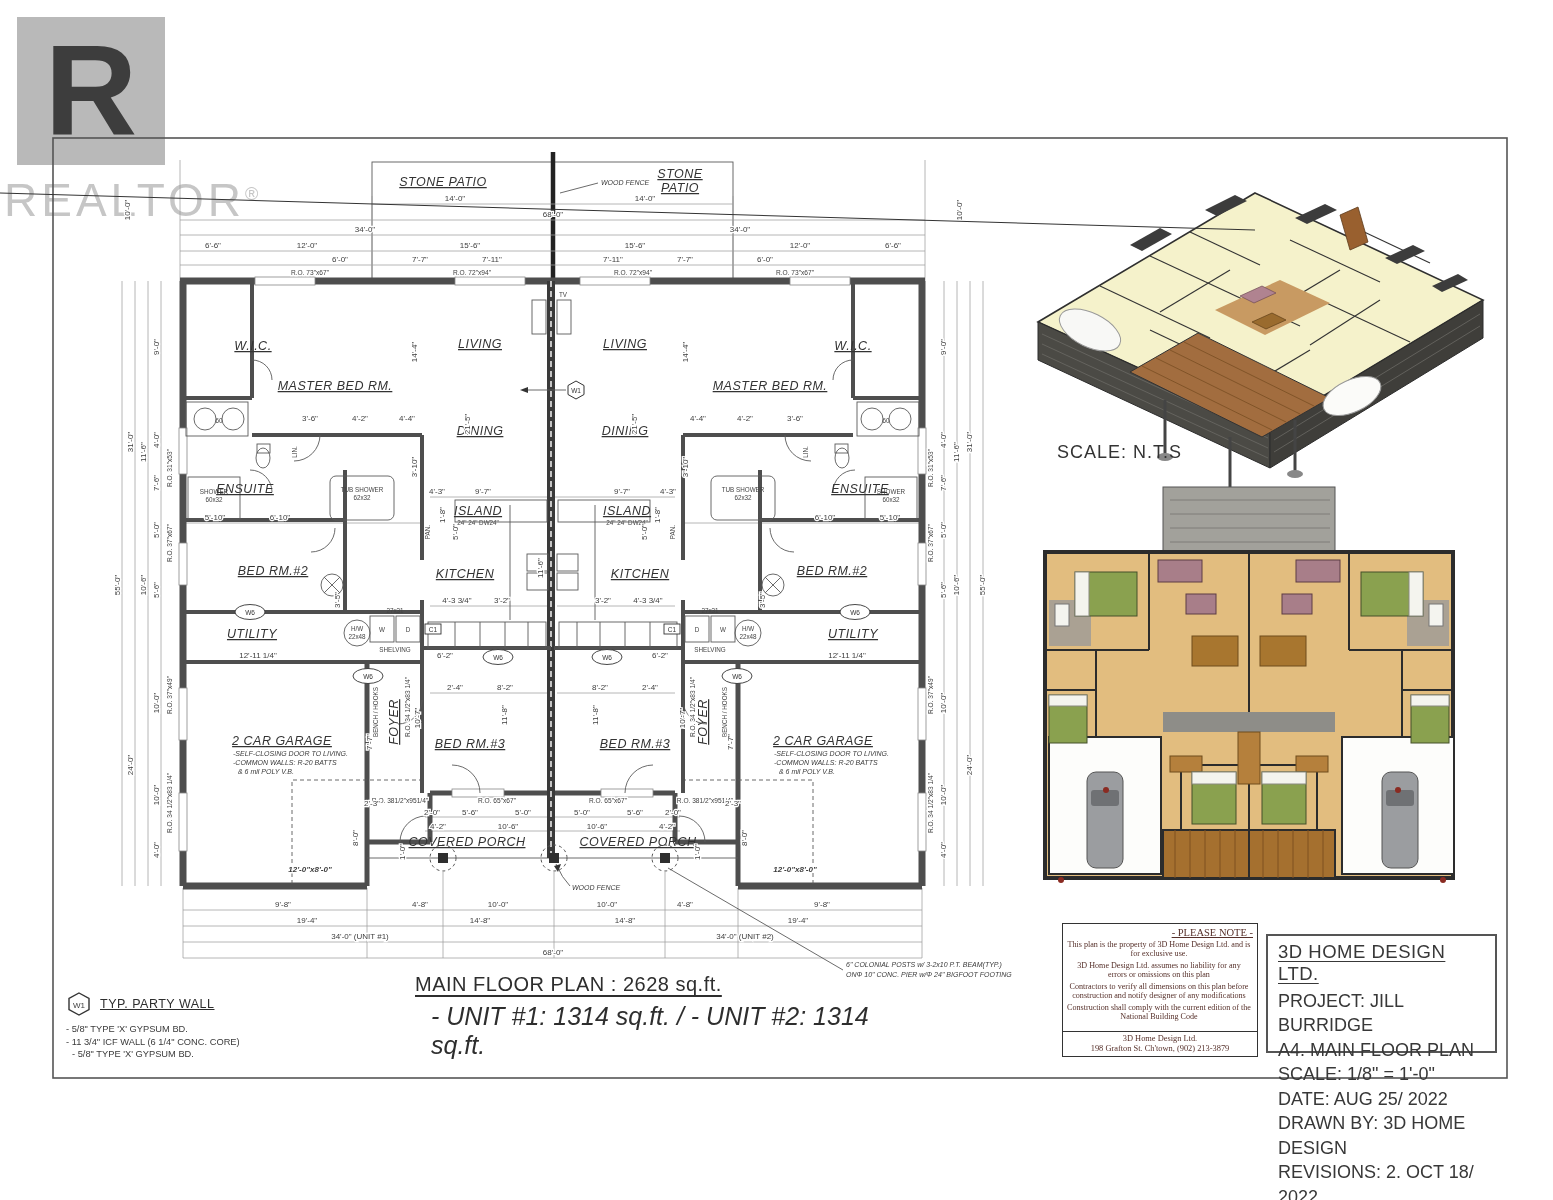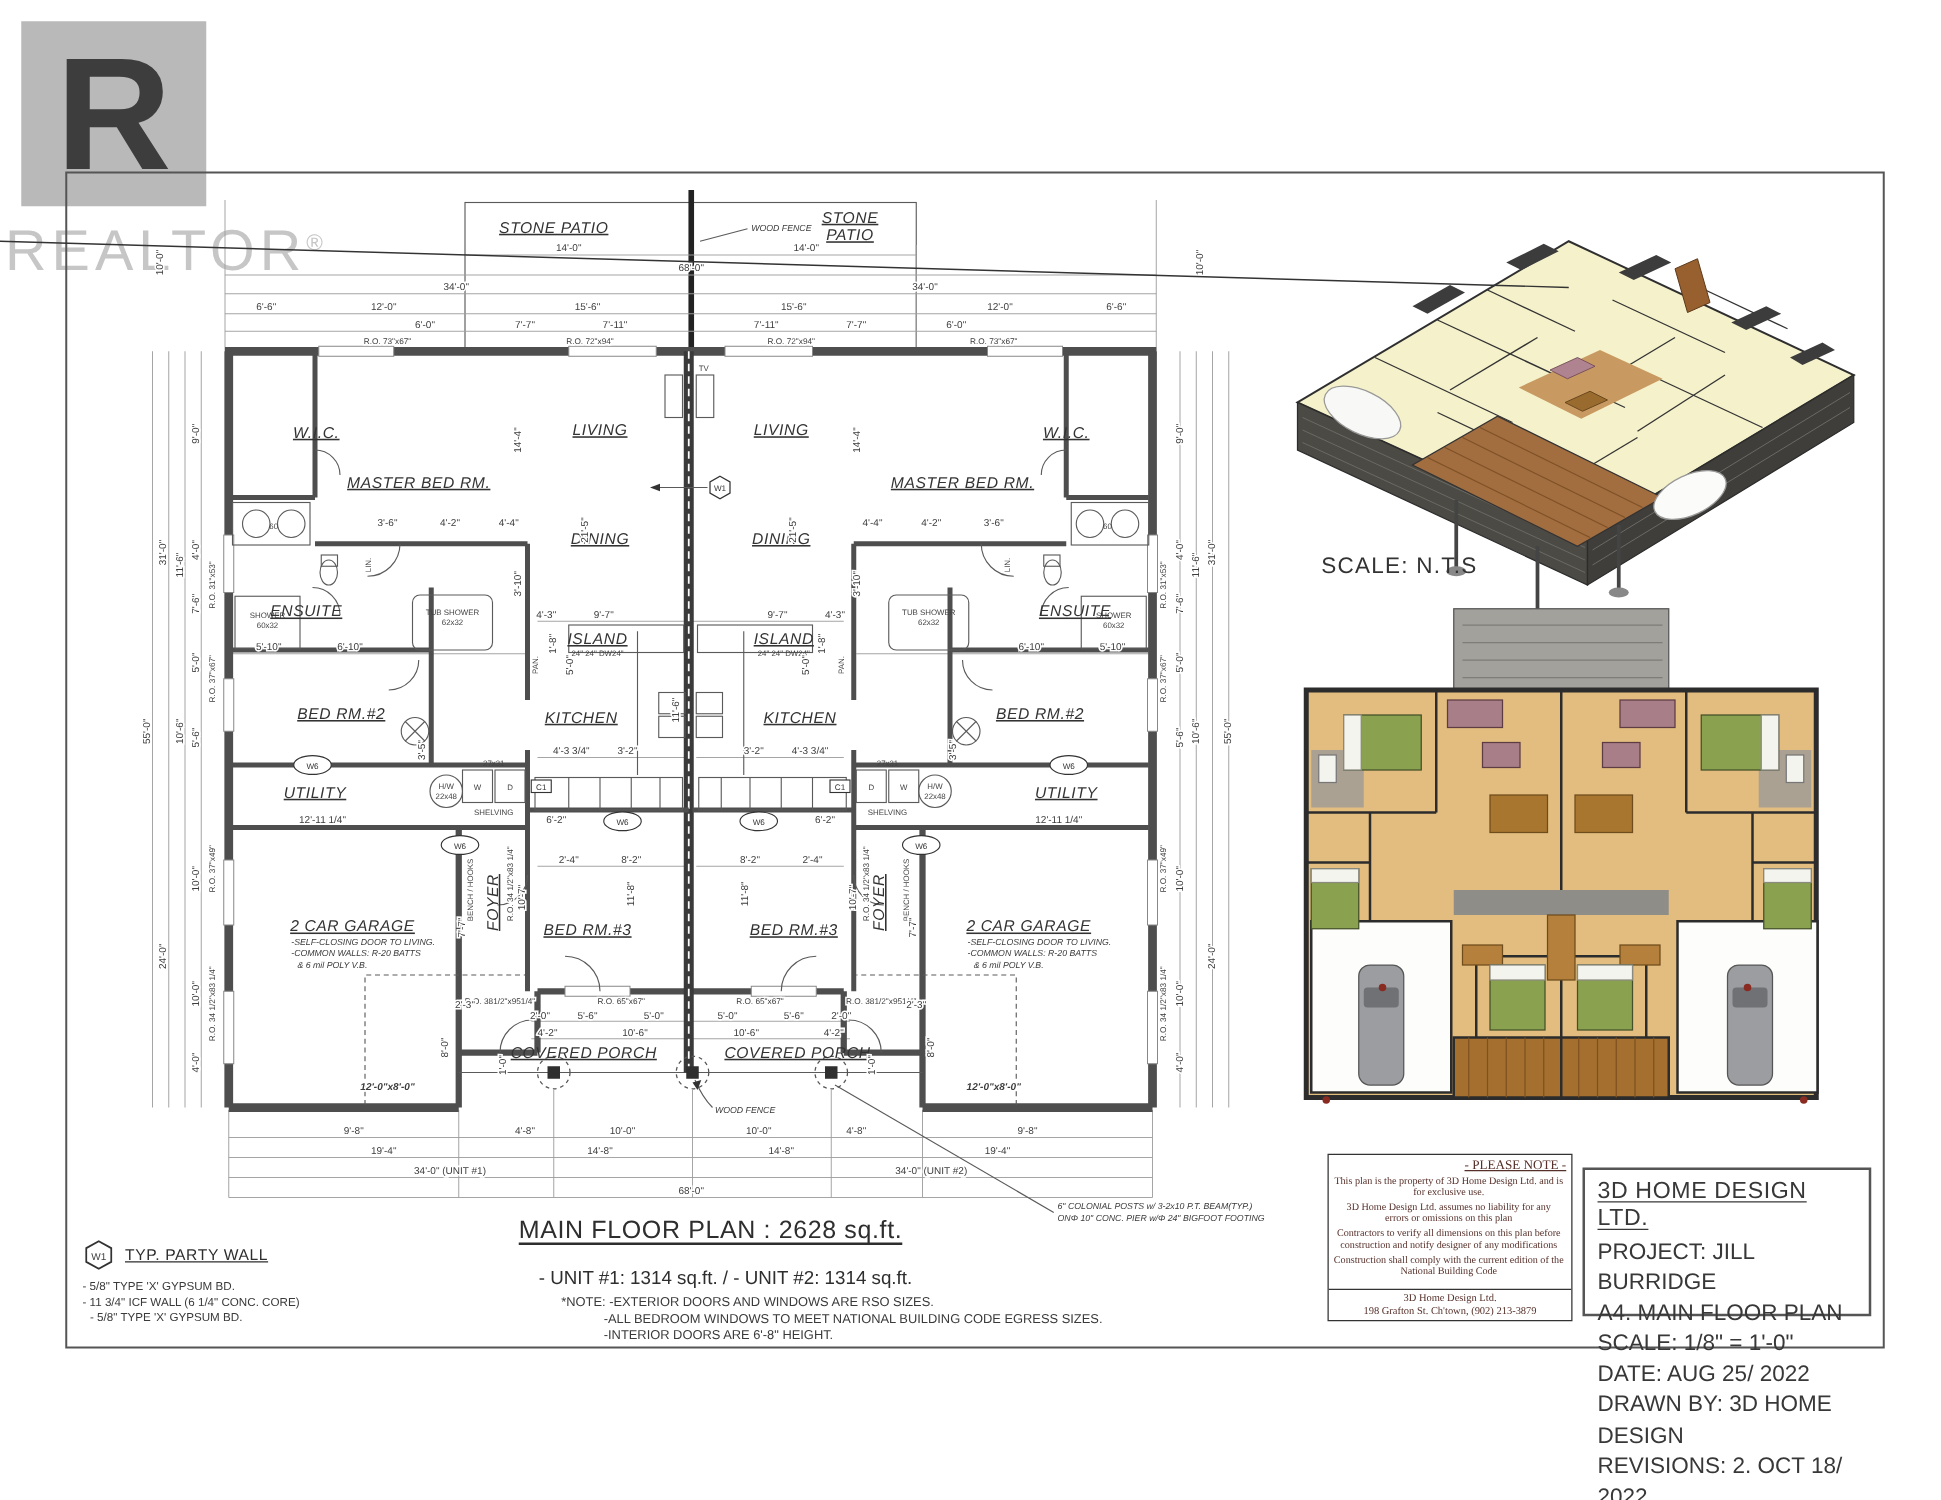--- a/index.html
+++ b/index.html
@@ -19,21 +19,21 @@
   .thin{stroke:#5a5a5a;stroke-width:.9;fill:none;}
   .pc{fill:none;stroke:#555;stroke-dasharray:3 3;stroke-width:1;}
   .arc{fill:none;stroke:#5a5a5a;stroke-width:.9;}
   
   .wm-box{left:17px;top:17px;width:148px;height:148px;background:#b9b9b9;}
   .wm-txt{left:4px;top:148px;color:#c6c6c6;font-size:46px;letter-spacing:4px;margin-top:25px;}
   .wm-txt sup{font-size:18px;}
   
   .mt{left:415px;top:973px;width:490px;color:#2e2e2e;}
   .mt .t1{font-size:20px;letter-spacing:.5px;text-decoration:underline;text-underline-offset:4px;}
-  .mt .t2{font-size:15px;margin:18px 0 6px 16px;}
+  .mt .t2{font-size:25px;margin:6px 0 6px 16px;font-style:italic;}
   .mt .nts{font-size:10.3px;margin-left:34px;line-height:1.25;color:#3a3a3a;}
   .mt .nts div:nth-child(2),.mt .nts div:nth-child(3){margin-left:34px;}
   
   .sched{left:815px;top:1000px;width:320px;color:#2e2e2e;}
   .sched .st{font-size:11.5px;font-weight:bold;text-decoration:underline;margin-bottom:6px;}
   .sched .row{font-size:9.5px;margin-bottom:5px;}
   .tagbox{display:inline-block;border:1px solid #444;font-size:8px;padding:0 3px;line-height:11px;}
   .tagoval{display:inline-block;border:1px solid #444;border-radius:50%;font-size:8px;
            padding:0 5px;line-height:11px;}
   
@@ -636,25 +636,20 @@
     <circle cx="1061" cy="880" r="3" fill="#8a2b22"></circle>
         <circle cx="1443" cy="880" r="3" fill="#8a2b22"></circle>
   </g>
 </svg>
 
 <div class="ovl snts">SCALE: N.T.S</div>
 
 <div class="ovl mt">
   <div class="t1">MAIN FLOOR PLAN : 2628 sq.ft.</div>
   <div class="t2">- UNIT #1: 1314 sq.ft. / - UNIT #2: 1314 sq.ft.</div>
-  <div class="nts">
-    <div>*NOTE: -EXTERIOR DOORS AND WINDOWS ARE RSO SIZES.</div>
-    <div>-ALL BEDROOM WINDOWS TO MEET NATIONAL BUILDING CODE EGRESS SIZES.</div>
-    <div>-INTERIOR DOORS ARE 6'-8" HEIGHT.</div>
-  </div>
 </div>
 
 
 <div class="ovl pw">
   <div class="hd">
     <svg width="26" height="26">
       <polygon points="13,2 23,7.5 23,18.5 13,24 3,18.5 3,7.5" fill="none" stroke="#333" stroke-width="1.4"></polygon>
       <text x="13" y="17" text-anchor="middle" font-size="8" fill="#333">W1</text>
     </svg>
     <span class="ti">TYP. PARTY WALL</span>

